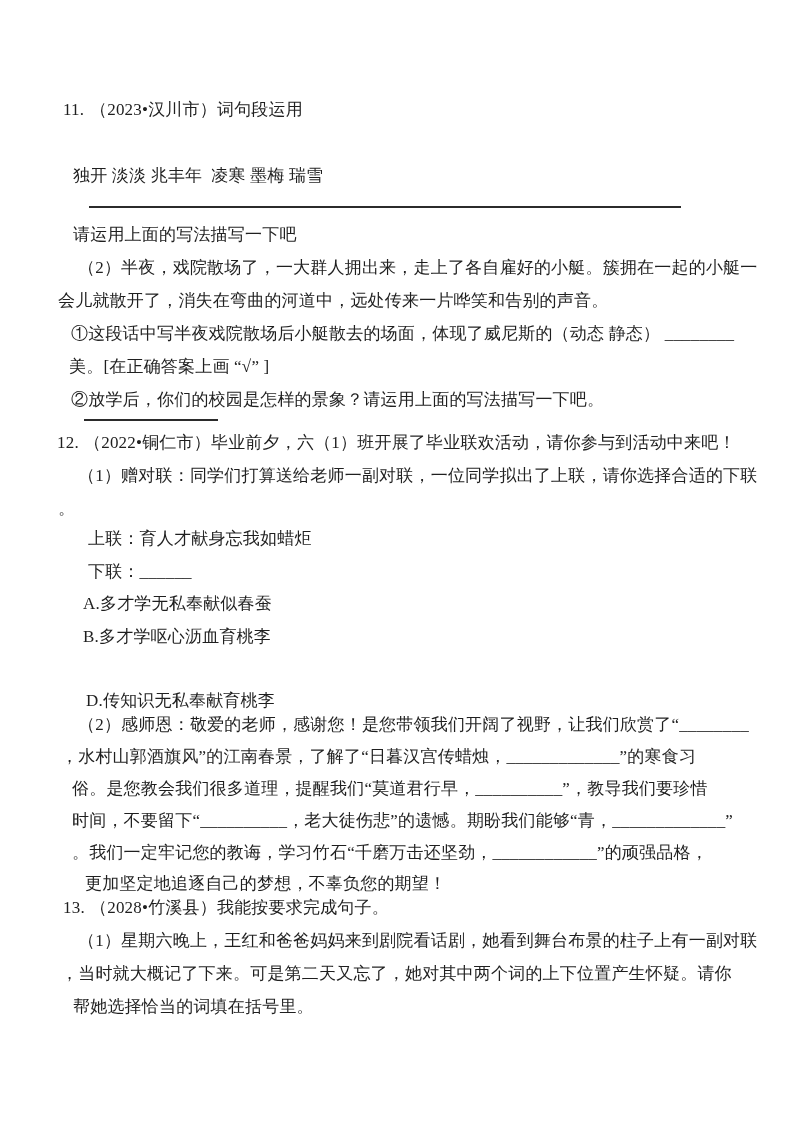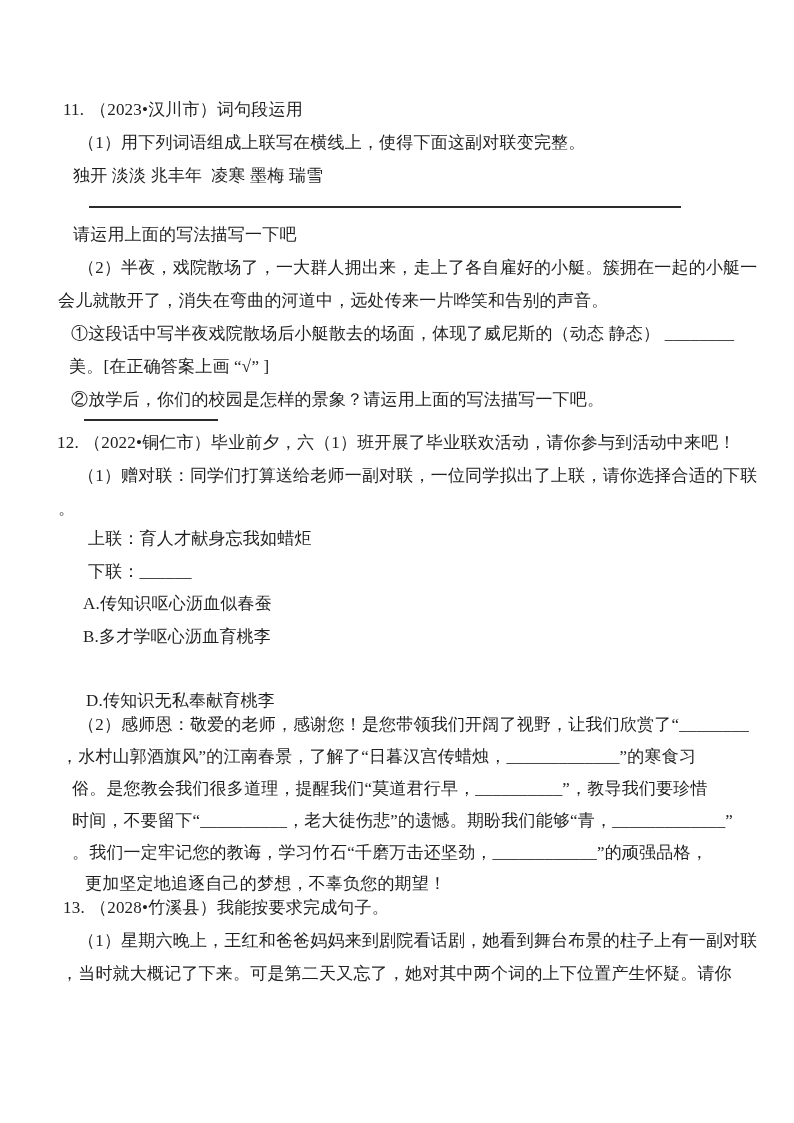--- a/index.html
+++ b/index.html
@@ -29,21 +29,20 @@
     border-top:2px solid #2b2b2b;
   }
 </style>
 </head>
 <body>
 
 <div class="page">
 
   <div class="line" style="top:99px;left:63px"><span class="num">11.</span><span>（2023•汉川市）词句段运用</span></div>
 
-  <div class="line" style="top:132px;left:78px">（1）用下列词语组成上联写在横线上，使得下面这副对联变完整。</div>
   <div class="line" style="top:165px;left:73px">独开 淡淡 兆丰年  凌寒 墨梅 瑞雪</div>
 
   <div class="rule" style="top:206px;left:89px;width:592px"></div>
 
   <div class="line" style="top:224px;left:73px">请运用上面的写法描写一下吧</div>
 
   <div class="line" style="top:257px;left:78px">（2）半夜，戏院散场了，一大群人拥出来，走上了各自雇好的小艇。簇拥在一起的小艇一</div>
   <div class="line" style="top:290px;left:58px">会儿就散开了，消失在弯曲的河道中，远处传来一片哗笑和告别的声音。</div>
 
   <div class="line" style="top:323px;left:71px">①这段话中写半夜戏院散场后小艇散去的场面，体现了威尼斯的（动态 静态） ________</div>
@@ -53,29 +52,30 @@
   <div class="rule" style="top:419px;left:84px;width:134px"></div>
 
   <div class="line" style="top:432px;left:57px"><span class="num">12.</span><span>（2022•铜仁市）毕业前夕，六（1）班开展了毕业联欢活动，请你参与到活动中来吧！</span></div>
 
   <div class="line" style="top:465px;left:78px">（1）赠对联：同学们打算送给老师一副对联，一位同学拟出了上联，请你选择合适的下联</div>
   <div class="line" style="top:498px;left:58px">。</div>
 
   <div class="line" style="top:528px;left:88px">上联：育人才献身忘我如蜡炬</div>
   <div class="line" style="top:561px;left:88px">下联：______</div>
 
-  <div class="line" style="top:593px;left:83px">A.传知识呕心沥血似春蚕</div>
+  <div class="line" style="top:593px;left:83px">A.多才学无私奉献似春蚕</div>
   <div class="line" style="top:626px;left:83px">B.多才学呕心沥血育桃李</div>
   <div class="line" style="top:690px;left:86px">D.传知识无私奉献育桃李</div>
 
   <div class="line" style="top:714px;left:78px">（2）感师恩：敬爱的老师，感谢您！是您带领我们开阔了视野，让我们欣赏了“________</div>
   <div class="line" style="top:746px;left:61px">，水村山郭酒旗风”的江南春景，了解了“日暮汉宫传蜡烛，_____________”的寒食习</div>
   <div class="line" style="top:778px;left:72px">俗。是您教会我们很多道理，提醒我们“莫道君行早，__________”，教导我们要珍惜</div>
   <div class="line" style="top:810px;left:72px">时间，不要留下“__________，老大徒伤悲”的遗憾。期盼我们能够“青，_____________”</div>
   <div class="line" style="top:842px;left:72px">。我们一定牢记您的教诲，学习竹石“千磨万击还坚劲，____________”的顽强品格，</div>
   <div class="line" style="top:873px;left:85px">更加坚定地追逐自己的梦想，不辜负您的期望！</div>
 
   <div class="line" style="top:897px;left:63px"><span class="num">13.</span><span>（2028•竹溪县）我能按要求完成句子。</span></div>
 
   <div class="line" style="top:930px;left:78px">（1）星期六晚上，王红和爸爸妈妈来到剧院看话剧，她看到舞台布景的柱子上有一副对联</div>
   <div class="line" style="top:963px;left:61px">，当时就大概记了下来。可是第二天又忘了，她对其中两个词的上下位置产生怀疑。请你</div>
+  <div class="line" style="top:996px;left:73px">帮她选择恰当的词填在括号里。</div>
 
 </div>
 
 </body></html>

